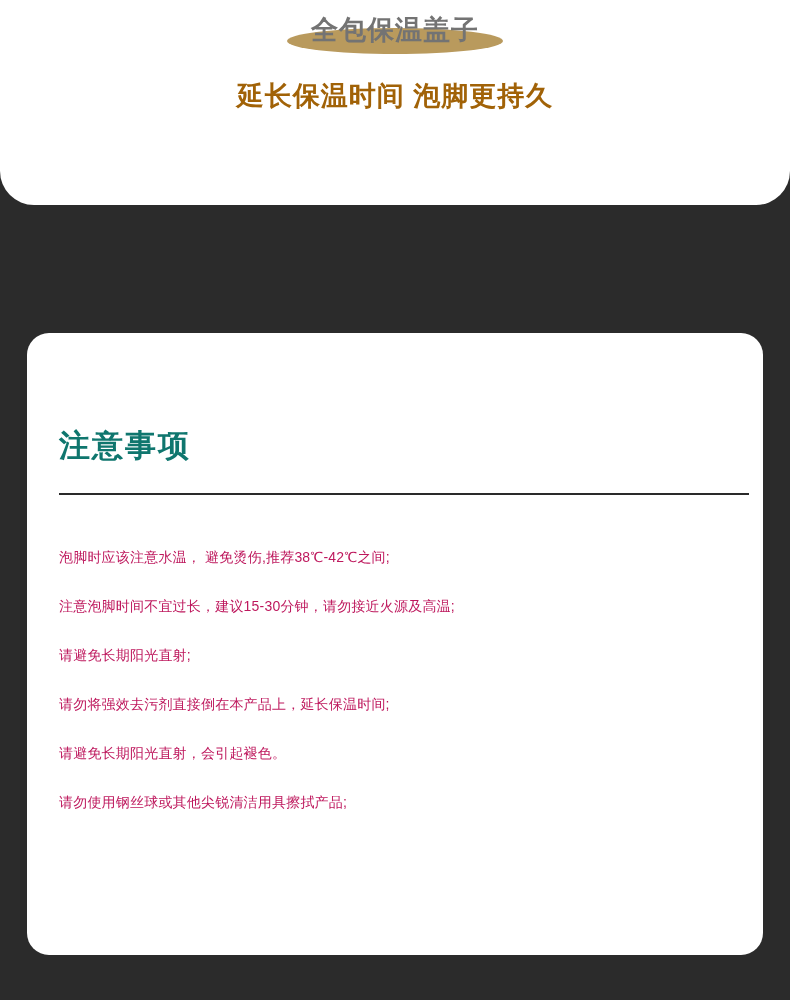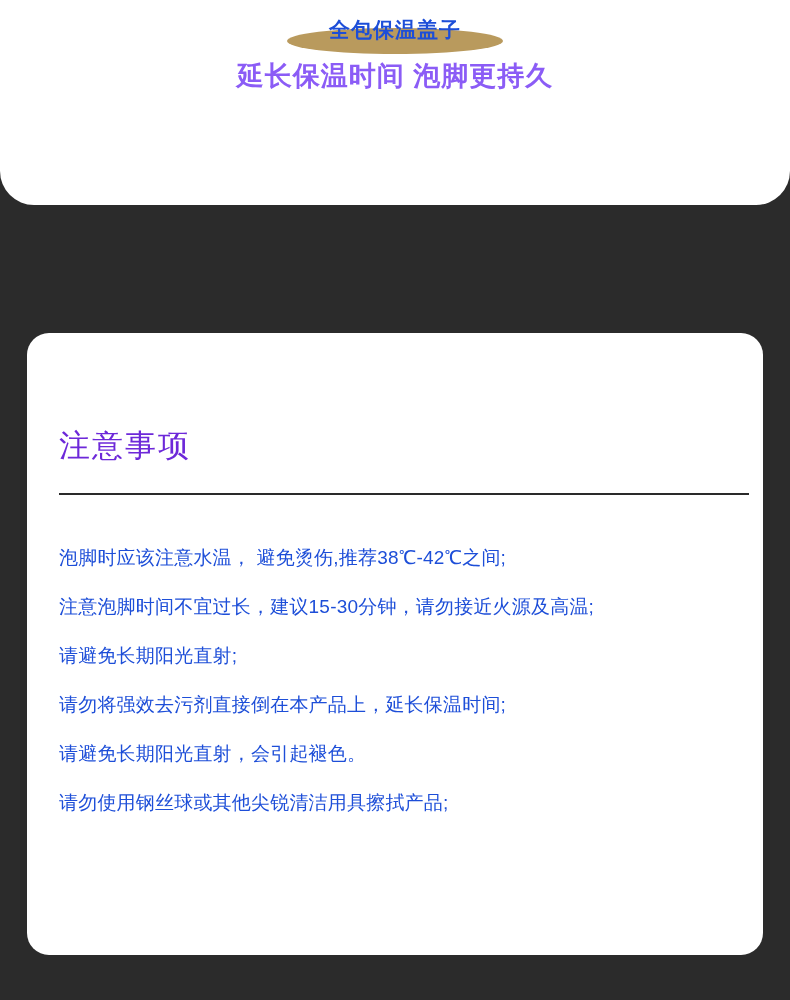--- a/index.html
+++ b/index.html
@@ -47,31 +47,31 @@
     top: 14px;
     width: 216px;
     height: 26px;
     background: #b99a5d;
     border-radius: 50%;
     z-index: 0;
   }
   .headline-text {
     position: relative;
     z-index: 1;
-    font-size: 21px;
+    font-size: 27px;
     font-weight: bold;
-    color: #1d4ed8;
+    color: #737373;
     letter-spacing: 1px;
     line-height: 32px;
   }
   .subheadline-text {
-    margin-top: 12px;
+    margin-top: 32px;
     font-size: 27px;
     font-weight: bold;
-    color: #8b5cf6;
+    color: #a16207;
     letter-spacing: 1px;
     line-height: 36px;
   }
 
   
   .notice-card {
     position: absolute;
     left: 27px;
     top: 333px;
     width: 736px;
@@ -79,44 +79,44 @@
     background: #ffffff;
     border-radius: 22px;
     box-sizing: border-box;
     padding: 0;
   }
   .notice-title {
     position: absolute;
     left: 32px;
     top: 92px;
     font-size: 31px;
-    font-weight: normal;
-    color: #6d28d9;
+    font-weight: bold;
+    color: #0f766e;
     letter-spacing: 2px;
   }
   .notice-divider {
     position: absolute;
     left: 32px;
     top: 160px;
     width: 690px;
     height: 2px;
     background: #2a2a2a;
   }
   .notice-list {
     position: absolute;
     left: 32px;
     top: 200px;
     width: 690px;
     list-style: none;
     margin: 0;
     padding: 0;
   }
   .notice-list li {
-    font-size: 19px;
-    color: #1d4ed8;
+    font-size: 14px;
+    color: #be185d;
     line-height: 49px;
     white-space: nowrap;
     letter-spacing: 0.2px;
   }
 </style>
 </head>
 <body>
 
 <div class="top-panel">
 

